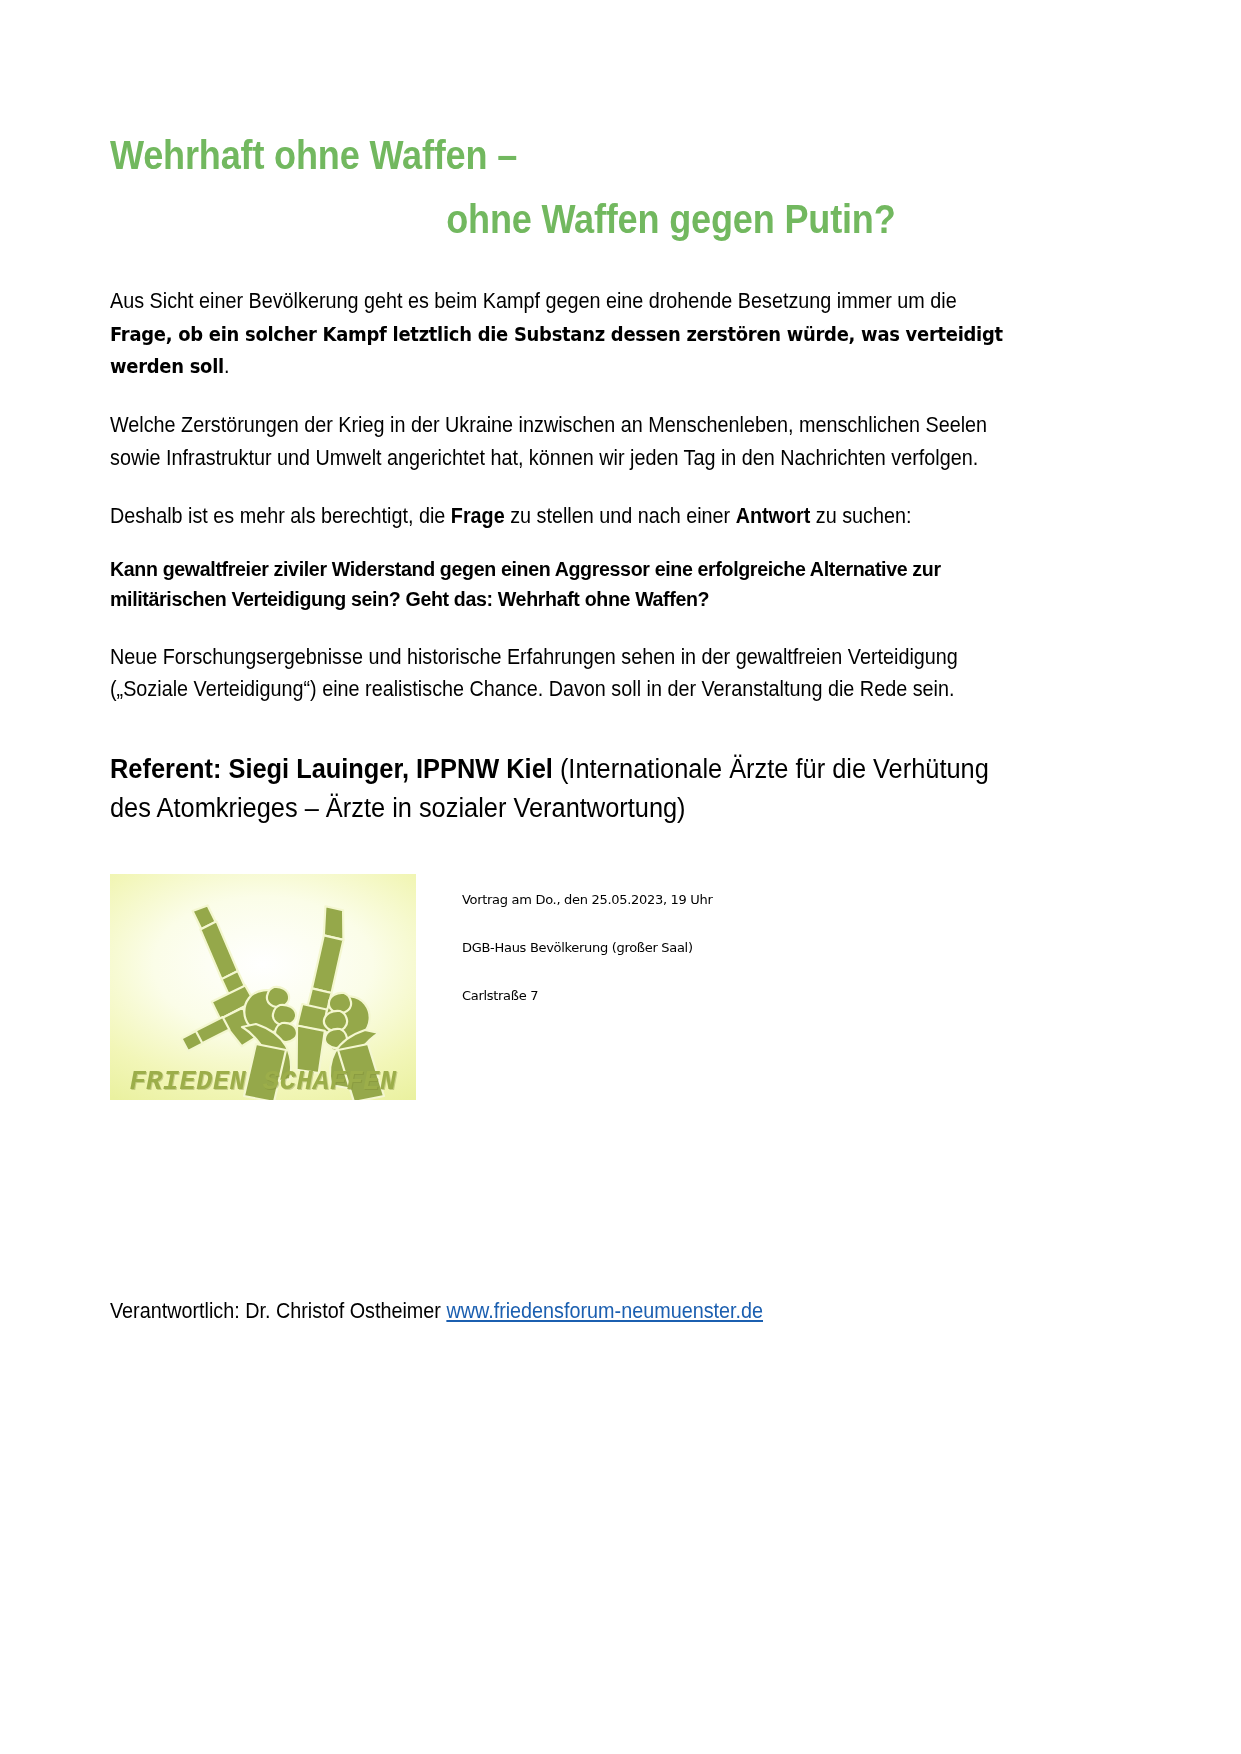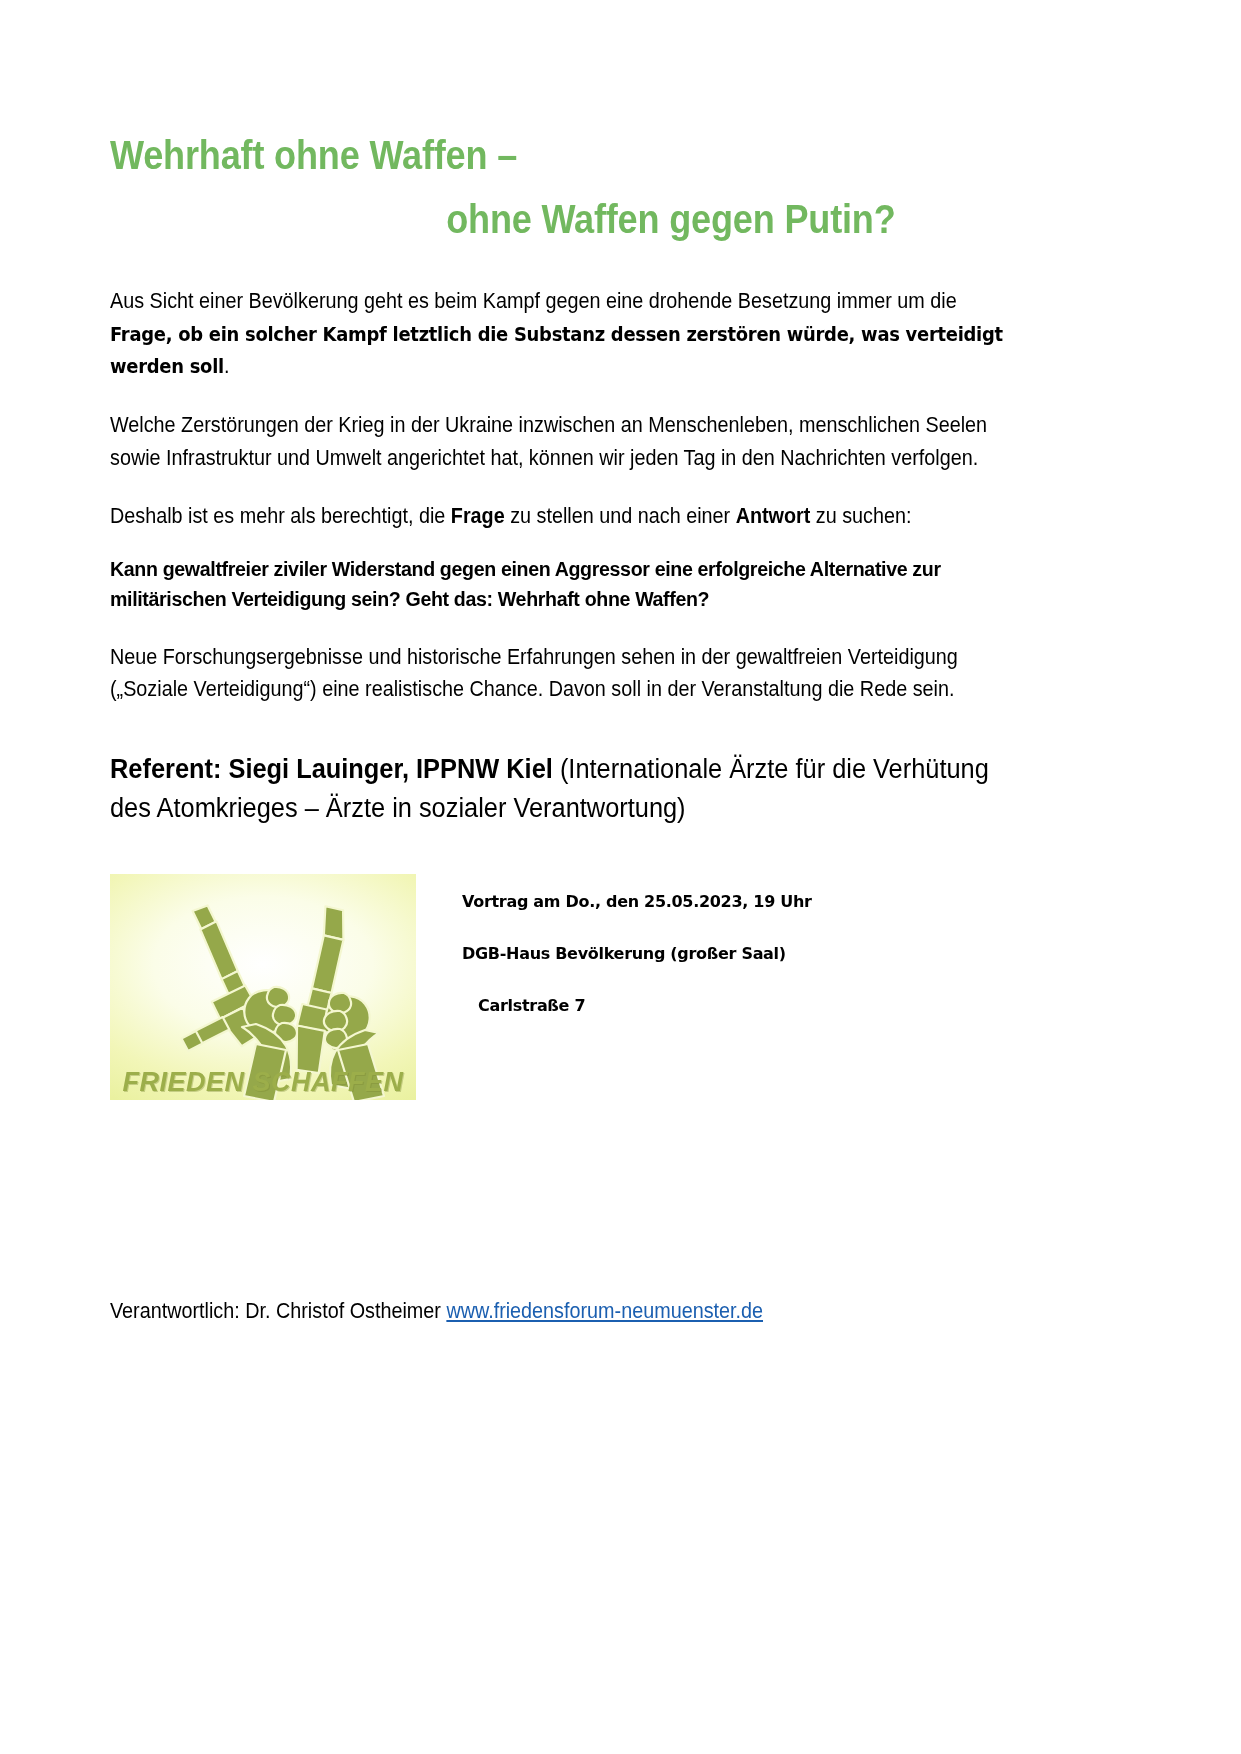--- a/index.html
+++ b/index.html
@@ -110,45 +110,45 @@
     background:
       radial-gradient(ellipse 105% 88% at 50% 40%, #ffffff 0%, #fbfde8 34%, #f2f6b8 62%, #eaf1a0 82%, #e6ef95 100%);
     overflow: hidden;
   }
   .logo svg { position: absolute; left: 0; top: 0; }
   .logo-words {
     position: absolute;
     left: 0; right: 0;
     bottom: 4px;
     text-align: center;
-    font-family: Liberation Sans, sans-serif;
+    font-family: Liberation Mono, monospace;
     font-weight: bold;
     font-style: italic;
     line-height: 1.0;
     letter-spacing: 0.5px;
     color: #9cae4a;
     text-shadow: 1px 1px 0 rgba(120,135,50,0.35);
     margin-top: 24px;
   }
   .logo-words .w1 { display:block; font-size: 27px; }
   .logo-words .w2 { display:block; font-size: 29px; margin-top: 3px; }
 
   .event-details {
     margin-left: 46px;
     padding-top: 18px;
   }
   .event-line {
     font-family: "DejaVu Sans", sans-serif;
-    font-weight: bold;
-    font-size: 16px;
+    font-weight: normal;
+    font-size: 13px;
     letter-spacing: -0.3px;
     margin-bottom: 33px;
     white-space: nowrap;
   }
-  .event-line:last-child { margin-bottom: 0; margin-left: 16px; }
+  .event-line:last-child { margin-bottom: 0; }
 
   
   .footer {
     position: absolute;
     left: 110px;
     top: 1295px;
     font-family: "Liberation Sans Narrow", "Liberation Sans", sans-serif;
     font-size: 21.5px;
     transform: scaleX(0.92);
     transform-origin: left top;

